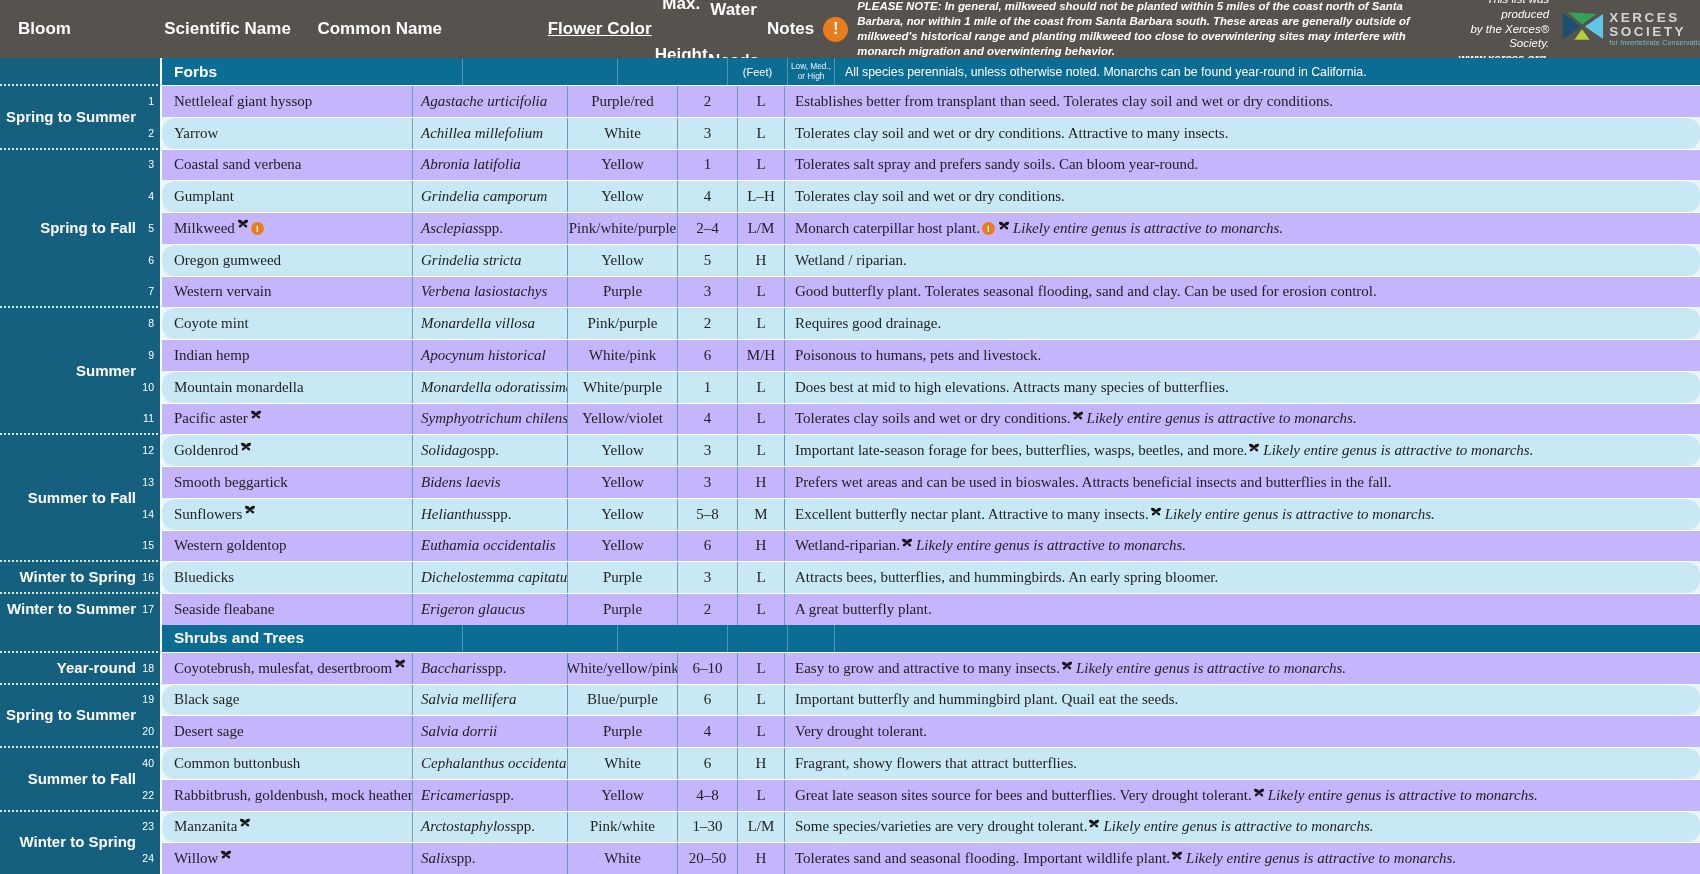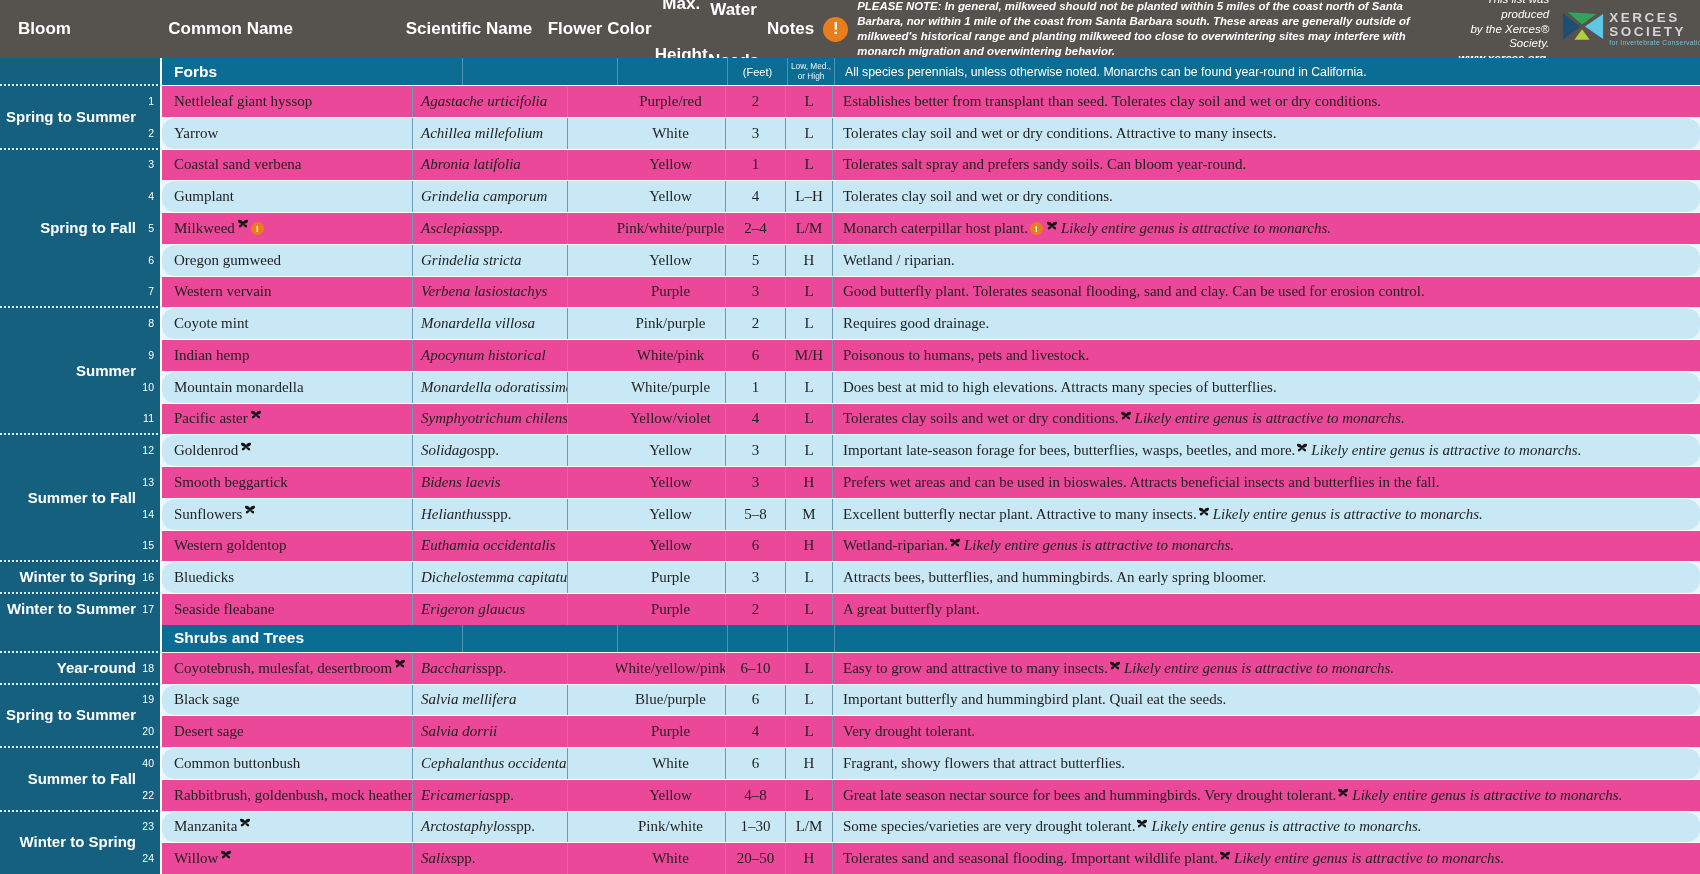--- a/index.html
+++ b/index.html
@@ -10,21 +10,21 @@
   }
   
   .header {
     display:flex; height:58px; background:#56524d; color:#fff;
     font-family:"Liberation Sans", sans-serif; align-items:center;
   }
   .h-cell { display:flex; align-items:center; height:100%; font-size:17px; font-weight:bold; }
   .h-bloom   { width:162px; padding-left:18px; }
   .h-common  { width:251px; padding-left:12px; }
   .h-sci     { width:155px; padding-left:8px; }
-  .h-flower  { width:110px; justify-content:center; text-align:center; }
+  .h-flower  { width:110px; justify-content:center; text-align:center;text-decoration:underline; }
   .h-height, .h-water { flex-direction:column; justify-content:center; line-height:1.12; text-align:center;gap:32px; }
   .h-height  { width:60px; }
   .h-water   { width:47px;justify-content:space-between; }
   .h-notes-area { flex:1; display:flex; align-items:center; gap:9px; padding:0 8px 0 10px; }
   .h-notes-label { font-size:17px; font-weight:bold; }
   .warn-icon {
     display:inline-flex; align-items:center; justify-content:center;
     background:#e87d1e; color:#fff; border-radius:50%;
     font-family:"Liberation Sans", sans-serif; font-weight:bold; font-style:normal; flex:none;
   }
@@ -66,42 +66,42 @@
     flex:1; display:flex; align-items:center; justify-content:flex-end;
     font-size:15px; font-weight:bold; text-align:right; line-height:1.05; padding-left:4px;
   }
   .num-col { width:24px; display:flex; flex-direction:column; }
   .row-num {
     height:31.75px; display:flex; align-items:center; justify-content:flex-end;
     padding-right:6px; font-size:10.5px;
   }
   .rows { flex:1; display:flex; flex-direction:column; }
   .data-row { display:flex; height:31.75px; border-top:1px solid #fff; }
-  .row-light { background:#ec4899; }
+  .row-light { background:#c4b5fd; }
   .row-dark  { background:#c8e8f5;border-radius:13px; }
   .cell { display:flex; align-items:center; height:100%; font-size:15px; border-right:1px solid #6d9cb2; overflow:hidden; white-space:nowrap; }
   .c-common { width:251px; padding-left:12px; }
   .c-sci    { width:155px; padding-left:8px; }
-  .c-flower { width:110px; justify-content:center;margin-left:48px; }
+  .c-flower { width:110px; justify-content:center; }
   .c-height { width:60px; justify-content:center; }
   .c-water  { width:47px; justify-content:center; }
   .c-notes  { flex:1; padding-left:10px; border-right:none; }
   .sci-italic { font-style:italic; }
   .note-italic { font-style:italic; margin-left:2px; }
   .bf { margin-left:2px; vertical-align:4px; }
   .bf-note { vertical-align:2px; margin:0 1px; }
 </style>
 </head>
 <body>
 
 <div class="sheet">
   <div class="header">
     <div class="h-cell h-bloom">Bloom</div>
+    <div class="h-cell h-sci">Scientific Name</div>
     <div class="h-cell h-common">Common Name</div>
-    <div class="h-cell h-sci">Scientific Name</div>
     <div class="h-cell h-flower">Flower Color</div>
     <div class="h-cell h-height">
       <span>Max.</span>
       <span>Height</span>
     </div>
     <div class="h-cell h-water">
       <span>Water</span>
       <span>Needs</span>
     </div>
     <div class="h-notes-area">
@@ -602,21 +602,21 @@
               <span></span>
             </div>
             <div class="cell c-sci">
               <span class="sci-italic">Ericameria</span>
               <span> spp.</span>
             </div>
             <div class="cell c-flower">Yellow</div>
             <div class="cell c-height">4–8</div>
             <div class="cell c-water">L</div>
             <div class="cell c-notes">
-              <span>Great late season nectar source for bees and hummingbirds. Very drought tolerant.</span>
+              <span>Great late season sites source for bees and butterflies. Very drought tolerant.</span>
               <span><svg class="bf bf-note" width="12" height="10" viewBox="0 0 26 22">
                   <path fill="#121212" d="M13 7C10 1 1 0 2 5c1 4 6 6 10 6-4 1-9 2-8 6 1 4 7 0 9-5 2 5 8 9 9 5 1-4-4-5-8-6 4 0 9-2 10-6 1-5-8-4-11 2z"></path>
                 </svg></span>
               <span class="note-italic">Likely entire genus is attractive to monarchs.</span>
             </div>
           </div>
         </div>
       </div>
       <div class="group">
         <div class="bloom-col">

